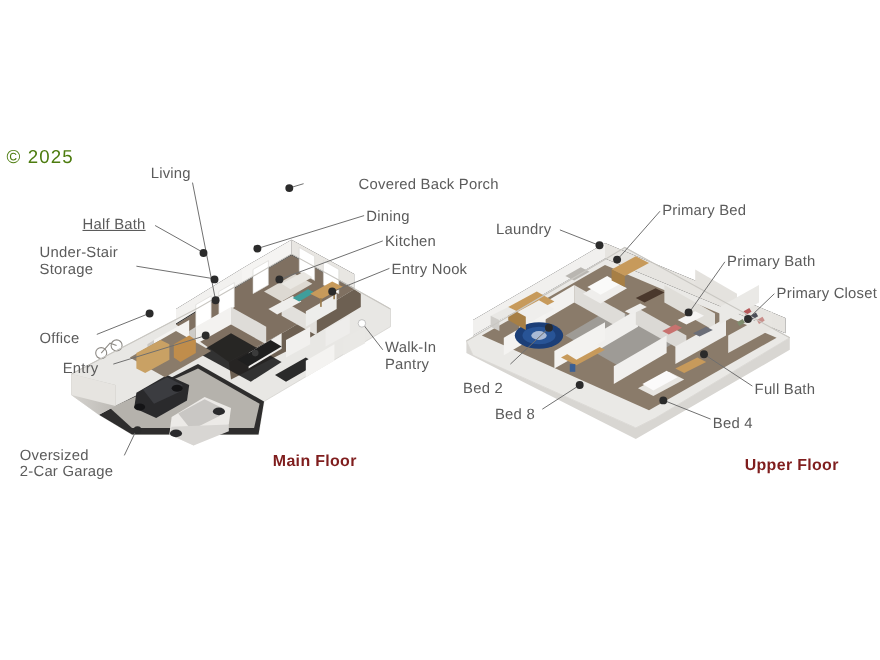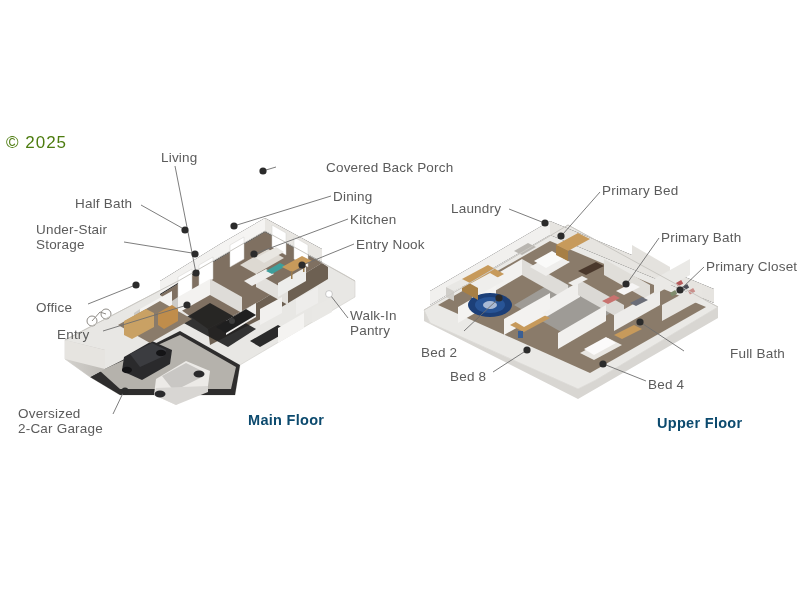--- a/index.html
+++ b/index.html
@@ -38,21 +38,21 @@
     white-space: pre-line;
     letter-spacing: 0.2px;
   }
   .label.l { text-align: left; }
 
   .floor-title {
     position: absolute;
     font-family: "Liberation Sans", sans-serif;
     font-size: 14.5px;
     font-weight: bold;
-    color: #0c4a6e;
+    color: #7f1d1d;
     letter-spacing: 0.3px;
   }
 
   
   svg.overlay {
     position: absolute;
     left: 0; top: 0;
     width: 800px; height: 600px;
     pointer-events: none;
   }
@@ -305,38 +305,38 @@
       <polyline class="leader" points="684,351 643,324"></polyline>
       <circle cx="640" cy="322" r="3.6" class="dot-dark"></circle>
       <polyline class="leader" points="646,381 606,365"></polyline>
       <circle cx="603" cy="364" r="3.6" class="dot-dark"></circle>
     </svg>
 
   <div class="watermark">© 2025</div>
 
   <div id="label-layer">
       <div class="floor-title" style="left: 248px; top: 412px;">Main Floor</div>
-      <div class="label l" style="left: 137px; top: 150px; width: 60px; margin-left: 24px;">Living</div>
+      <div class="label l" style="left: 137px; top: 150px; width: 60px;">Living</div>
       <div class="label l" style="left: 280px; top: 160px; width: 140px; margin-left: 46px;">Covered Back Porch</div>
-      <div class="label l" style="left: 75px; top: 196px; width: 64px;">Half Bath</div>
+      <div class="label l" style="left: 75px; top: 196px; width: 64px; text-decoration: underline;">Half Bath</div>
       <div class="label l" style="left: 333px; top: 189px; width: 52px;">Dining</div>
       <div class="label l" style="left: 350px; top: 212px; width: 56px;">Kitchen</div>
       <div class="label l" style="left: 36px; top: 222px; width: 86px;">Under-Stair
 Storage</div>
       <div class="label l" style="left: 356px; top: 237px; width: 76px;">Entry Nook</div>
       <div class="label l" style="left: 36px; top: 300px; width: 50px;">Office</div>
       <div class="label l" style="left: 57px; top: 327px; width: 44px;">Entry</div>
       <div class="label l" style="left: 350px; top: 308px; width: 60px;">Walk-In
 Pantry</div>
       <div class="label l" style="left: 18px; top: 406px; width: 96px;">Oversized
 2-Car Garage</div>
-      <div class="floor-title" style="left: 657px; top: 415px; text-align: right;">Upper Floor</div>
+      <div class="floor-title" style="left: 677px; top: 415px; text-align: right;">Upper Floor</div>
       <div class="label l" style="left: 602px; top: 183px; width: 88px;">Primary Bed</div>
       <div class="label l" style="left: 451px; top: 201px; width: 60px;">Laundry</div>
       <div class="label l" style="left: 661px; top: 230px; width: 92px;">Primary Bath</div>
       <div class="label l" style="left: 706px; top: 259px; width: 96px;">Primary Closet</div>
       <div class="label l" style="left: 421px; top: 329px; width: 42px; margin-top: 16px;">Bed 2</div>
       <div class="label l" style="left: 450px; top: 369px; width: 42px;">Bed 8</div>
-      <div class="label l" style="left: 686px; top: 346px; width: 68px; margin-left: 44px;">Full Bath</div>
+      <div class="label l" style="left: 686px; top: 346px; width: 68px;">Full Bath</div>
       <div class="label l" style="left: 648px; top: 377px; width: 42px;">Bed 4</div>
     </div>
 
 </div>
 
 </body></html>

